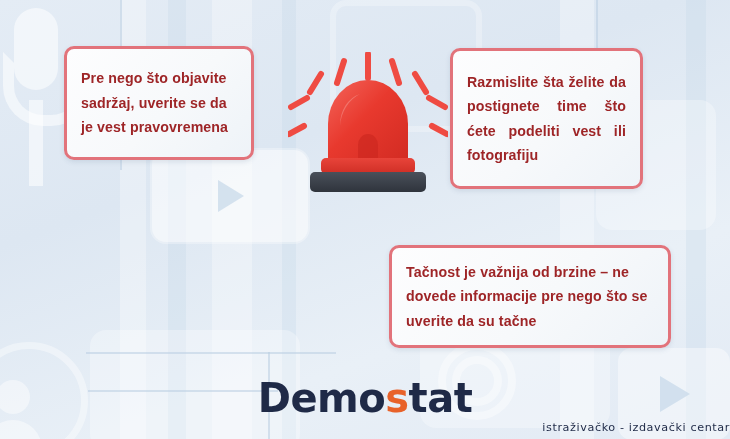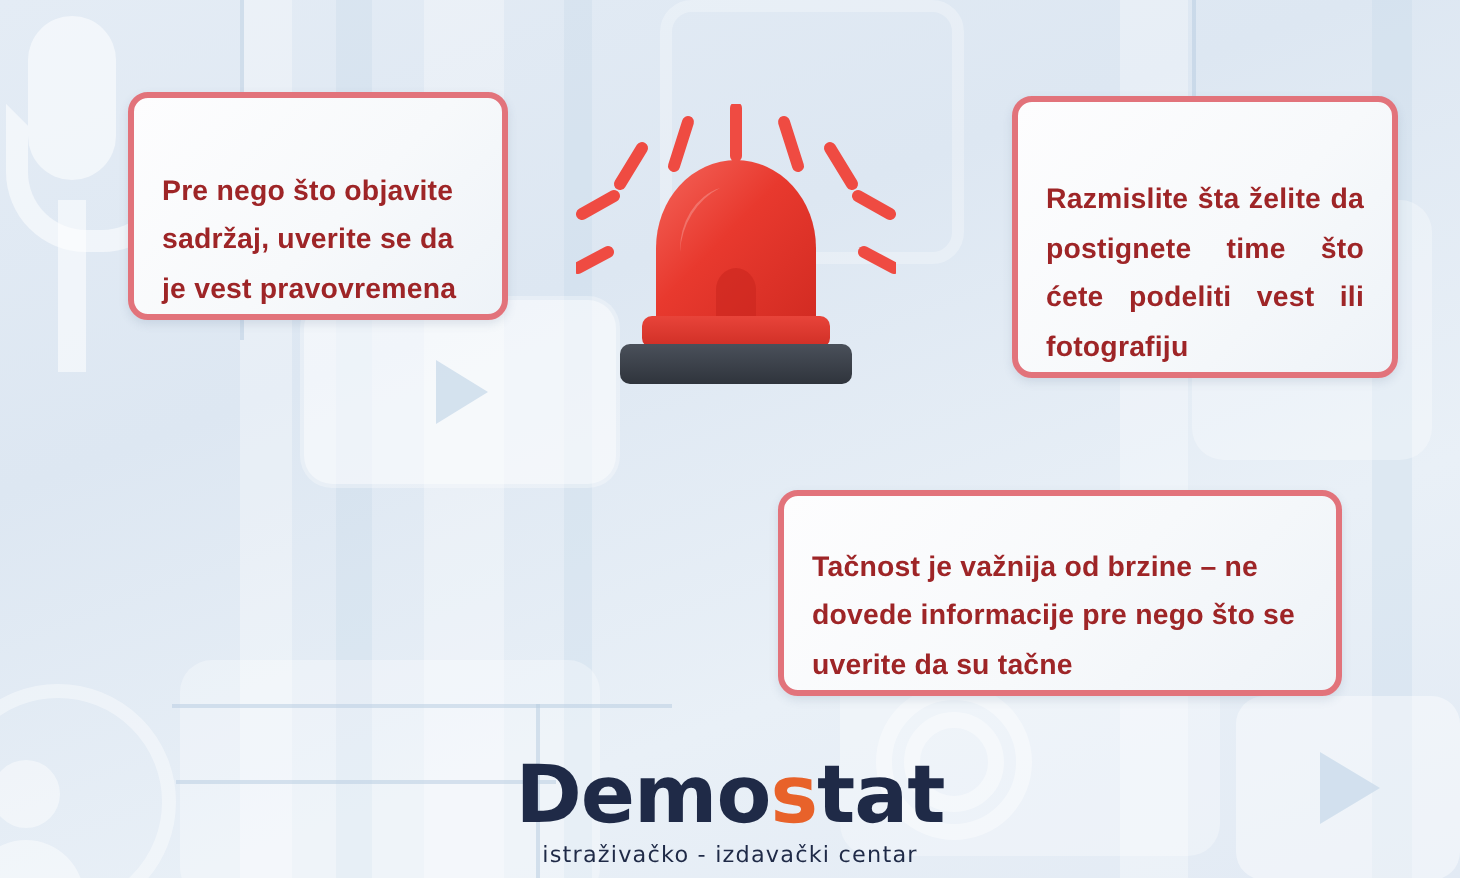--- a/index.html
+++ b/index.html
@@ -130,31 +130,31 @@
     box-sizing: border-box;
     background: linear-gradient(135deg, #fdfdfe 0%, #f7f9fb 55%, #eef3f8 100%);
     border: 3px solid #e2737b;
     border-radius: 10px;
     color: #9e2527;
     font-weight: bold;
     line-height: 1.72;
     letter-spacing: 0.1px;
     box-shadow: 0 2px 5px rgba(90,110,140,0.16);
     display: flex;
-    align-items: flex-end;
+    align-items: center;
   }
   .callout p {
     margin: 0;
     width: 100%;
   }
 
   #box-1 { left: 64px;  top: 46px;  width: 190px; height: 114px; padding: 0 14px; font-size: 14.2px; }
   #box-1 p { text-align: left; }
 
-  #box-2 { left: 506px; top: 48px;  width: 193px; height: 141px; padding: 0 14px; font-size: 14.2px; }
+  #box-2 { left: 450px; top: 48px;  width: 193px; height: 141px; padding: 0 14px; font-size: 14.2px; }
   #box-2 p { text-align: justify; }
 
   #box-3 { left: 62px;  top: 221px; width: 281px; height: 124px; padding: 0 14px; font-size: 14.2px; }
   #box-3 p { text-align: justify; }
 
   #box-4 { left: 389px; top: 245px; width: 282px; height: 103px; padding: 0 14px; font-size: 14.2px; }
   #box-4 p { text-align: left; }
 
   
   #siren {
@@ -181,20 +181,21 @@
     letter-spacing: -0.5px;
     line-height: 1;
   }
   .logo-word .accent { color: #e8622a; }
   .logo-sub {
     margin-top: 3px;
     font-family: "DejaVu Sans", sans-serif;
     font-size: 11.2px;
     color: #1f2a47;
     letter-spacing: 0.6px;
+    text-align: right;
   }
 </style>
 </head>
 <body>
 
 <div id="infographic">
 
   <div class="bg-layer">
 
     <div class="band" style="left:120px; width:26px;"></div>

